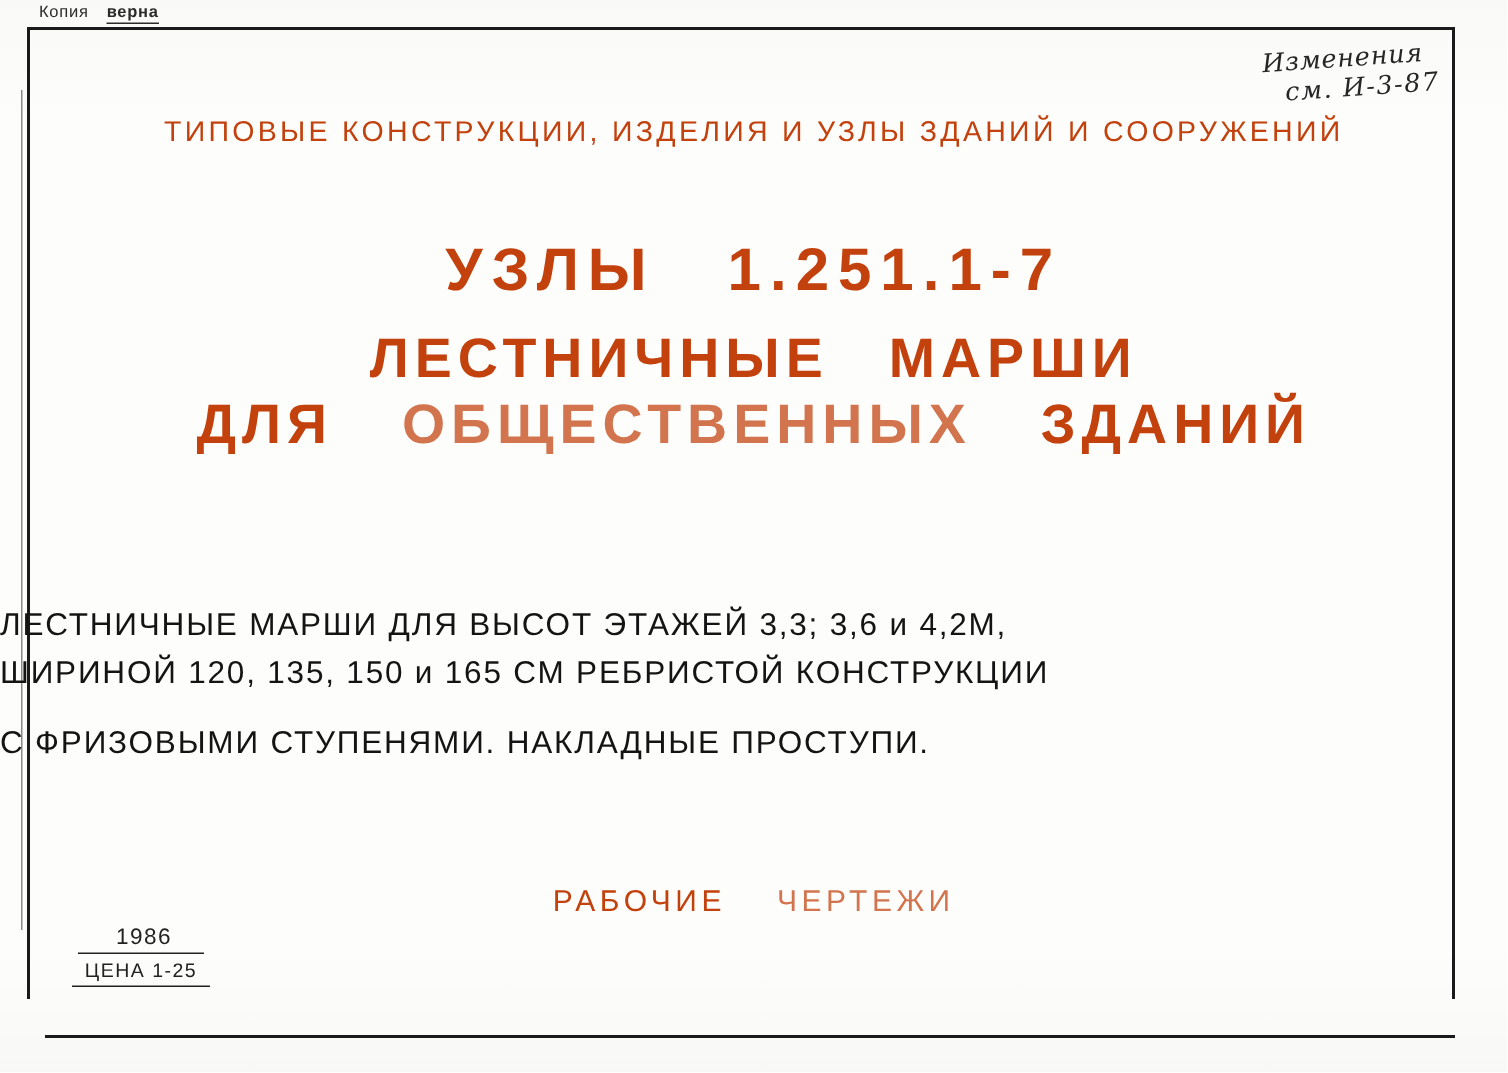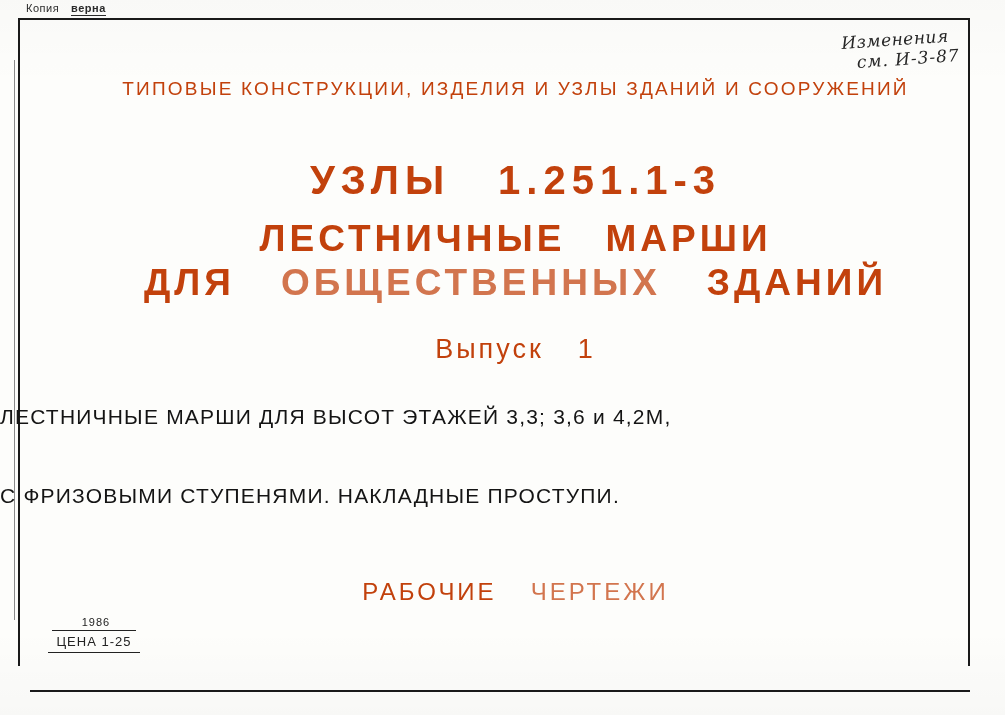--- a/index.html
+++ b/index.html
@@ -13,21 +13,20 @@
     position: relative;
     font-family: "Liberation Sans", sans-serif;
     color: #1a1a1a;
     overflow: hidden;
   }
 
   .page {
     position: absolute;
     inset: 0;
     background: #fdfdfb;
-    padding-left: 13px;
   }
 
   
   .paper-tint {
     position: absolute;
     inset: 0;
     background:
       linear-gradient(180deg, rgba(0,0,0,0.015) 0%, rgba(0,0,0,0.0) 12%, rgba(0,0,0,0.0) 88%, rgba(0,0,0,0.02) 100%);
     pointer-events: none;
   }
@@ -145,37 +144,37 @@
     font-size: 21px;
     letter-spacing: 1.2px;
     color: #141414;
     white-space: nowrap;
   }
   .desc-1 { top: 405px; }
   .desc-2 { top: 437px; }
   .desc-3 { top: 484px; }
 
   .drawings-line {
-    top: 578px;
-    font-size: 24px;
+    top: 590px;
+    font-size: 20px;
     letter-spacing: 3px;
   }
   .drawings-line .gap { display: inline-block; width: 34px; }
   .semi-faded { opacity: 0.72; }
 
   
   .year-block {
     position: absolute;
     left: 52px;
     top: 616px;
     font-family: "Liberation Sans", sans-serif;
     color: #222;
   }
   .year-val {
-    font-size: 11px;
+    font-size: 15px;
     letter-spacing: 1px;
     text-align: center;
     padding: 0 4px;
   }
   .year-rule {
     border-top: 1px solid #222;
     margin: 2px 0 3px 0;
     width: 84px;
   }
   .price-val {
@@ -207,35 +206,33 @@
   <div class="frame-left-extra"></div>
 
   <div class="handnote">
     <div class="l1">Изменения</div>
     <div class="l2">см. И-3-87</div>
   </div>
 
   <div class="line header-line">ТИПОВЫЕ  КОНСТРУКЦИИ,   ИЗДЕЛИЯ И УЗЛЫ ЗДАНИЙ И СООРУЖЕНИЙ</div>
 
   <div class="line series-line">
-    <span>УЗЛЫ</span><span class="gap"></span><span>1.251.1-3</span>
+    <span>УЗЛЫ</span><span class="gap"></span><span>1.251.1-7</span>
   </div>
 
   <div class="line title-line-2">
     <span>ДЛЯ</span><span class="gap"></span><span class="semi-faded">ОБЩЕСТВЕННЫХ</span><span class="gap"></span><span>ЗДАНИЙ</span>
   </div>
   <div class="line title-line-1">
     <span>ЛЕСТНИЧНЫЕ</span><span class="gap"></span><span>МАРШИ</span>
   </div>
 
-  <div class="line issue-line">
-    <span>Выпуск</span><span class="gap"></span><span>1</span>
-  </div>
 
   <div class="desc desc-1">ЛЕСТНИЧНЫЕ МАРШИ ДЛЯ ВЫСОТ ЭТАЖЕЙ 3,3; 3,6 и 4,2М,</div>
+  <div class="desc desc-2">ШИРИНОЙ 120, 135, 150 и 165 СМ РЕБРИСТОЙ  КОНСТРУКЦИИ</div>
   <div class="desc desc-3">С ФРИЗОВЫМИ СТУПЕНЯМИ.  НАКЛАДНЫЕ ПРОСТУПИ.</div>
 
   <div class="line drawings-line">
     <span>РАБОЧИЕ</span><span class="gap"></span><span class="semi-faded">ЧЕРТЕЖИ</span>
   </div>
 
   <div class="year-block">
     <div class="year-val">1986</div>
     <div class="year-rule"></div>
     <div class="price-val">ЦЕНА 1-25</div>

